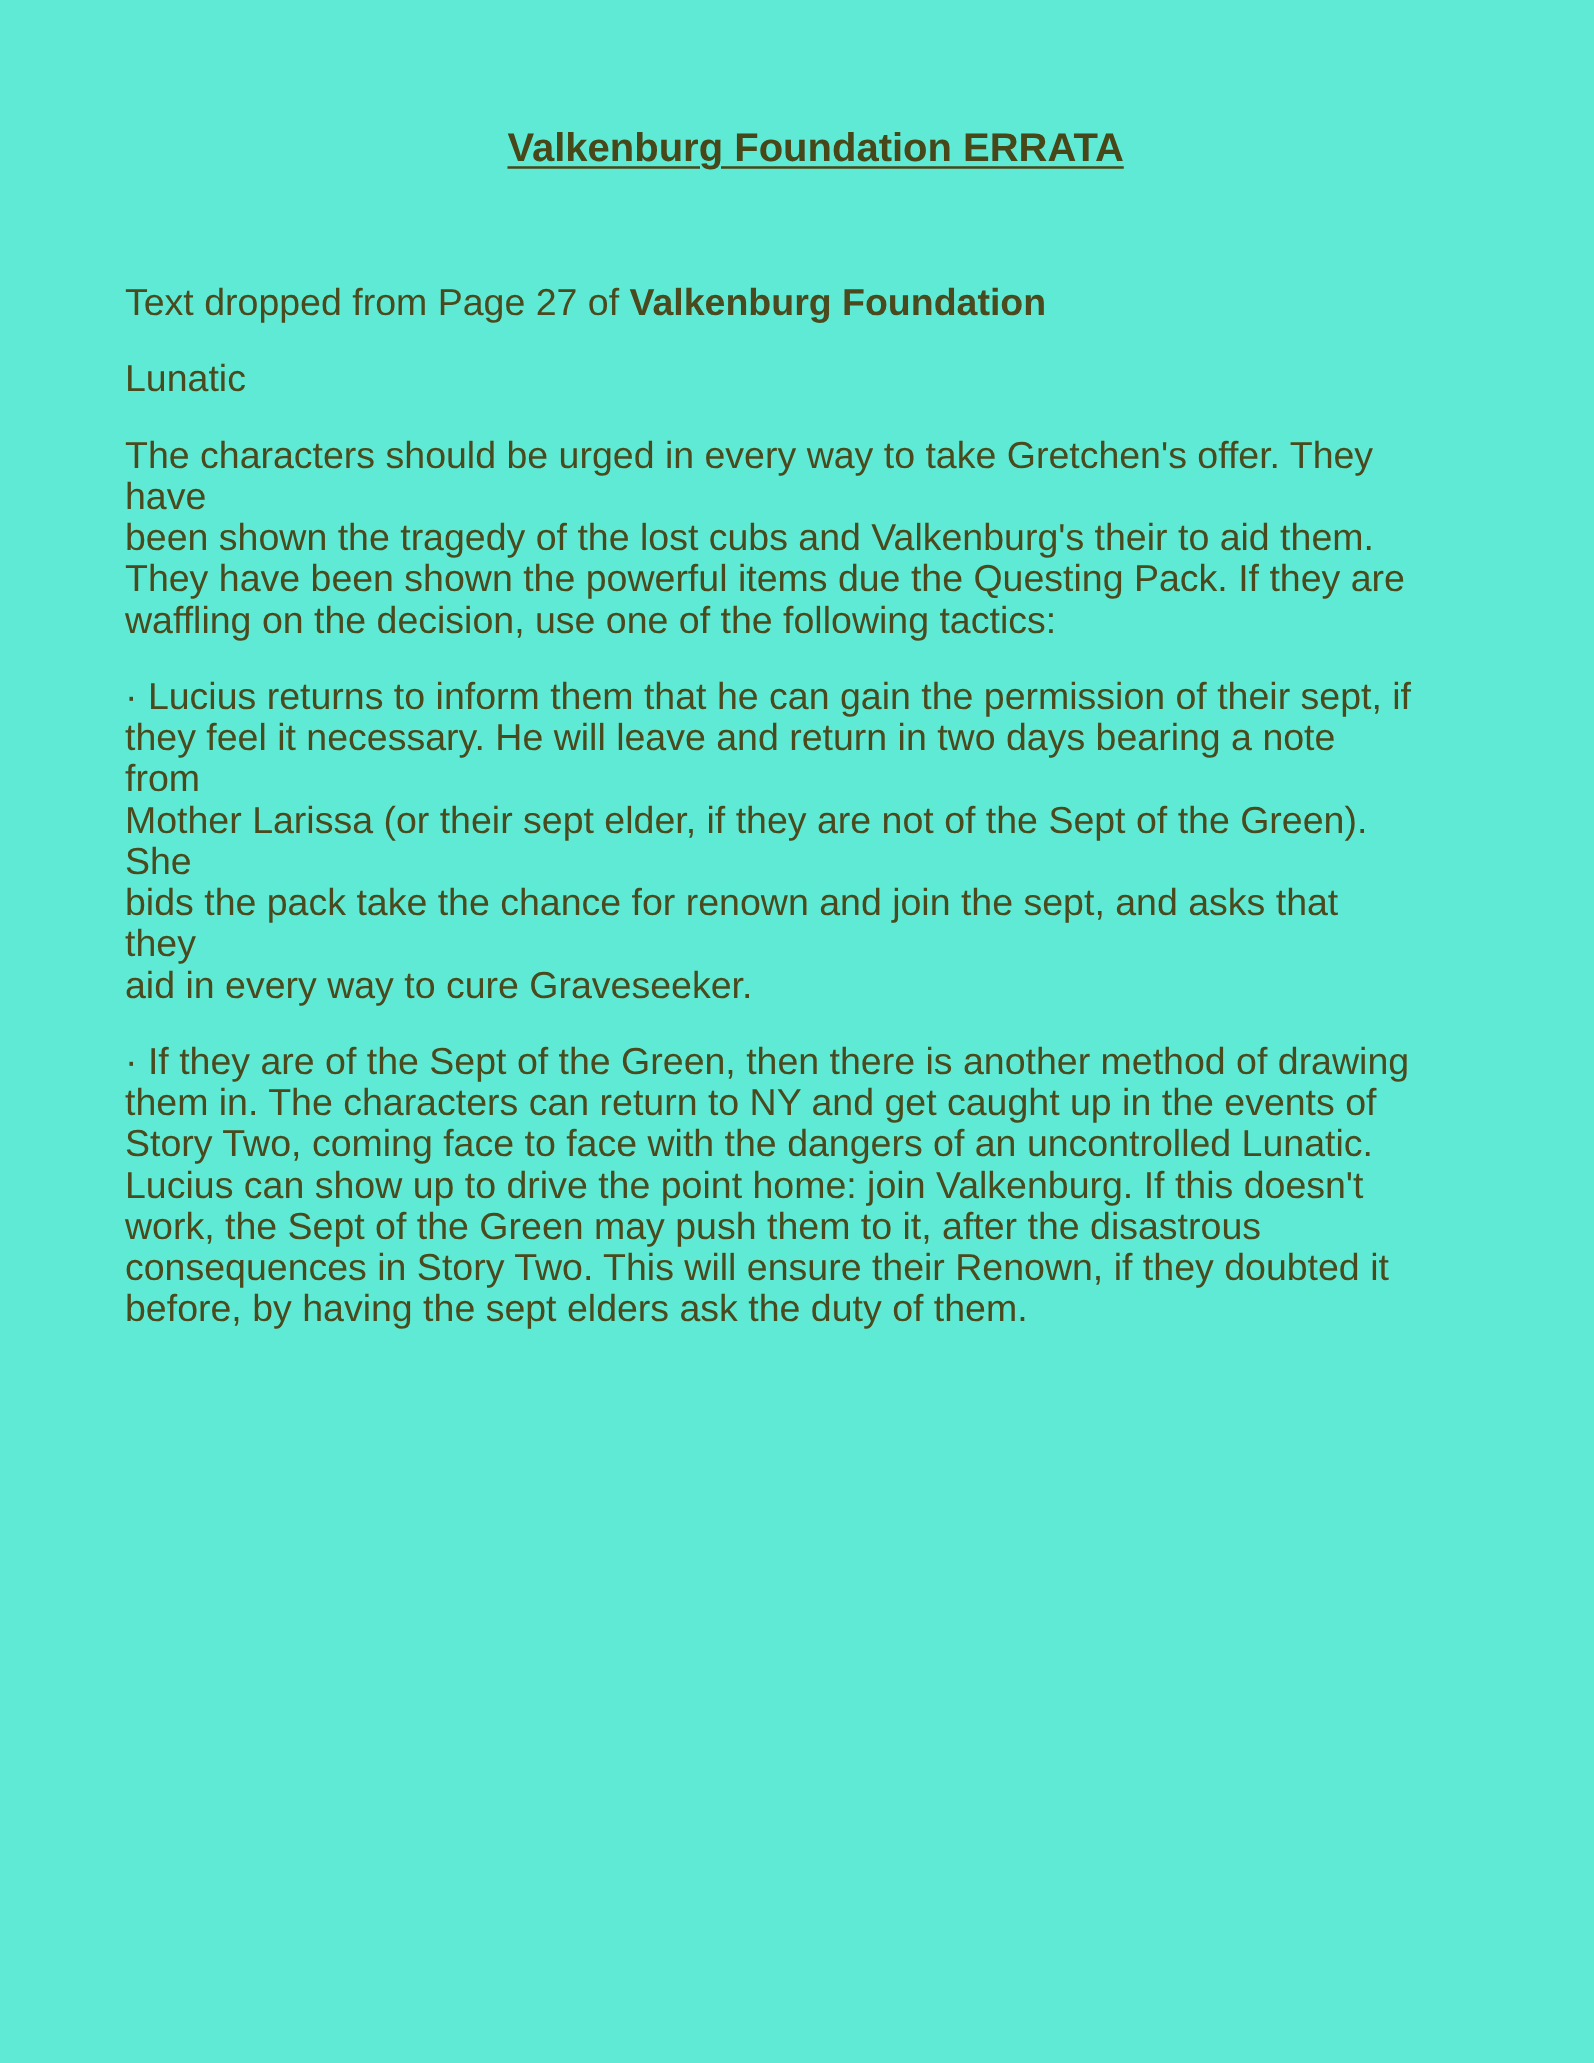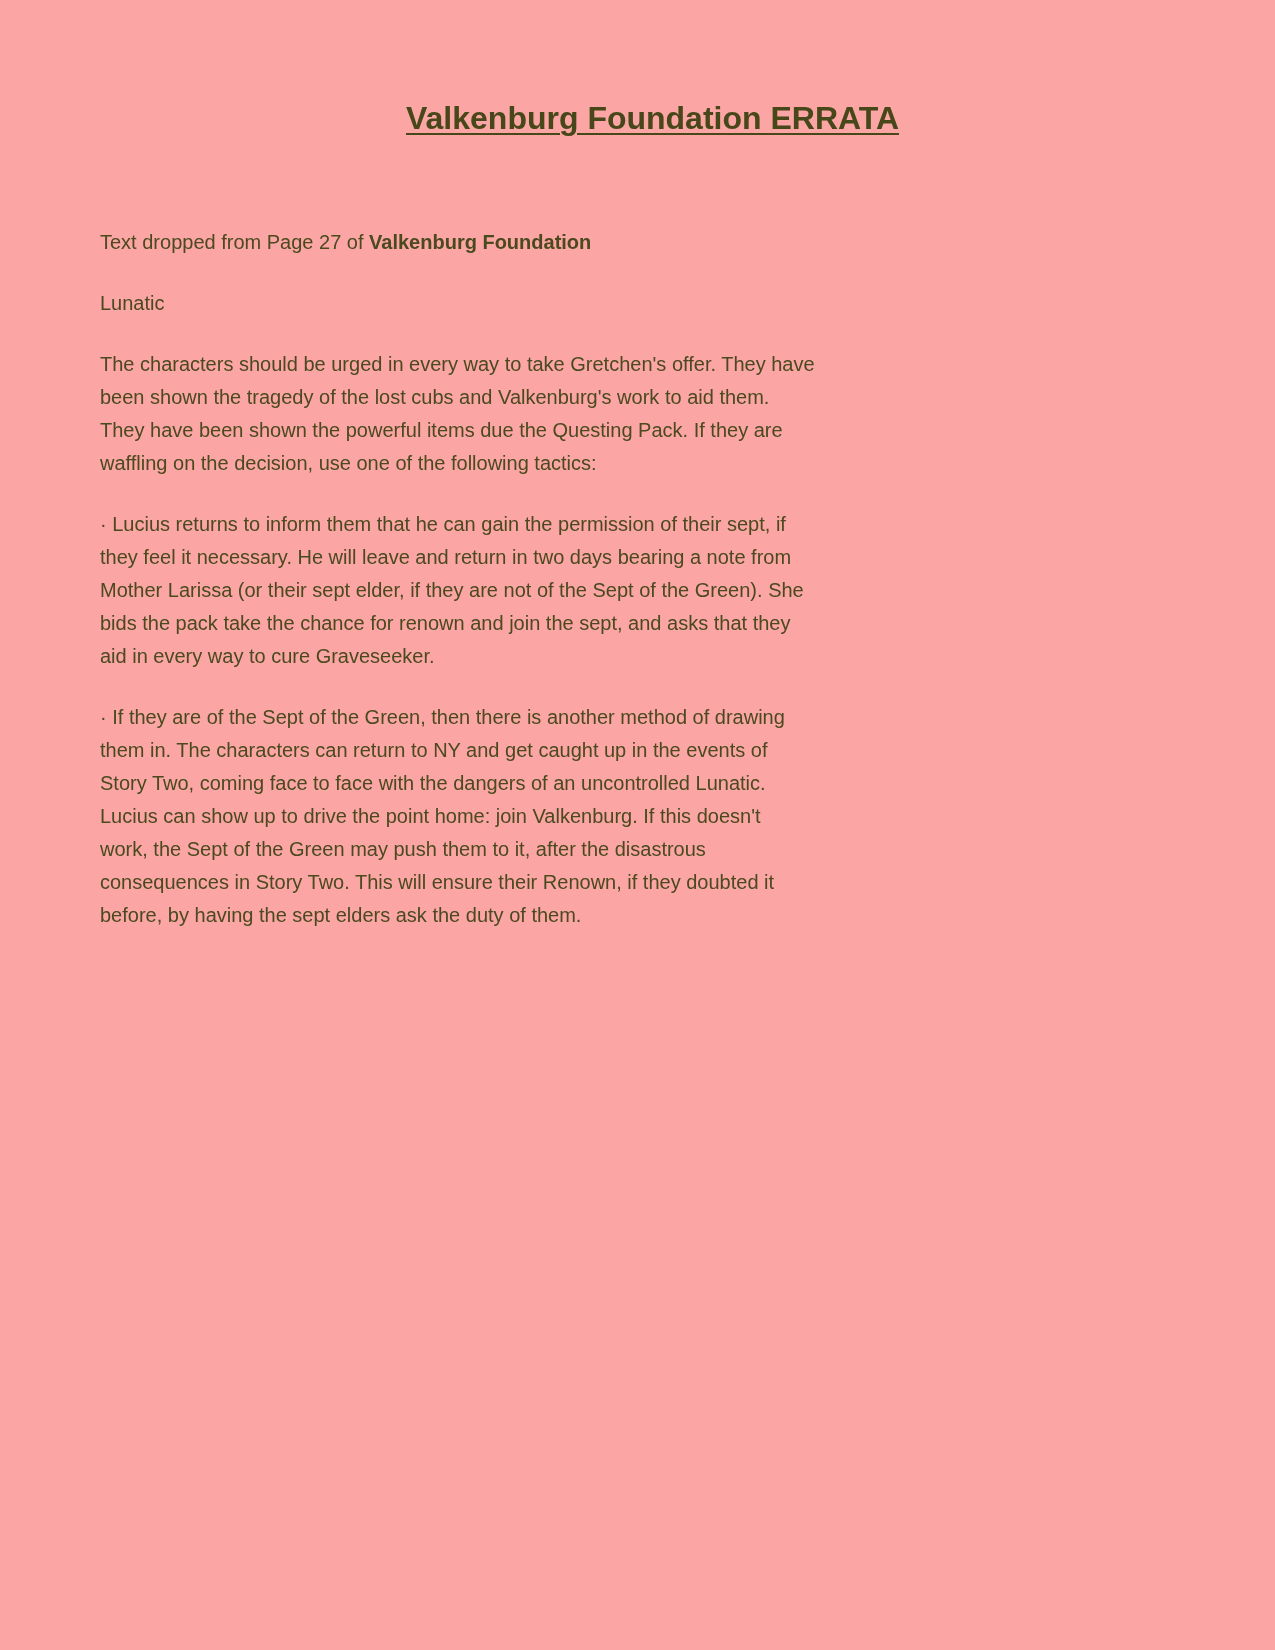--- a/index.html
+++ b/index.html
@@ -4,21 +4,21 @@
 <style>
   html, body {
     margin: 0;
     padding: 0;
     background: #ffffff;
   }
   .page {
     position: relative;
     width: 1275px;
     height: 1650px;
-    background: #fca5a5;
+    background: #5eead4;
     font-family: "Liberation Sans", sans-serif;
     color: #4a4a1e;
     overflow: hidden;
   }
   .content {
     padding: 0 70px 0 100px;
   }
   h1.doc-title {
     margin: 98px 0 88px 0;
     text-align: center;
@@ -27,21 +27,21 @@
     font-weight: bold;
     color: #47471a;
   }
   h1.doc-title .underline {
     text-decoration: underline;
     text-decoration-thickness: 2px;
     text-underline-offset: 4px;
   }
   p.body-text {
     margin: 28px 0;
-    font-size: 20px;
+    font-size: 30px;
     line-height: 33px;
     white-space: pre-line;
     max-width: 1030px;
   }
   p.intro {
     margin-top: 0;
   }
   .bold-inline {
     font-weight: bold;
   }
@@ -52,21 +52,21 @@
 <div class="page">
   <div class="content">
 
     <h1 class="doc-title"><span class="underline">Valkenburg Foundation ERRATA</span></h1>
 
     <p class="body-text intro"><span>Text dropped from Page 27 of </span><span class="bold-inline">Valkenburg Foundation</span></p>
 
     <p class="body-text">Lunatic</p>
 
     <p class="body-text">The characters should be urged in every way to take Gretchen's offer. They have
-been shown the tragedy of the lost cubs and Valkenburg's work to aid them.
+been shown the tragedy of the lost cubs and Valkenburg's their to aid them.
 They have been shown the powerful items due the Questing Pack. If they are
 waffling on the decision, use one of the following tactics:</p>
 
     <p class="body-text">· Lucius returns to inform them that he can gain the permission of their sept, if
 they feel it necessary. He will leave and return in two days bearing a note from
 Mother Larissa (or their sept elder, if they are not of the Sept of the Green). She
 bids the pack take the chance for renown and join the sept, and asks that they
 aid in every way to cure Graveseeker.</p>
 
     <p class="body-text">· If they are of the Sept of the Green, then there is another method of drawing

